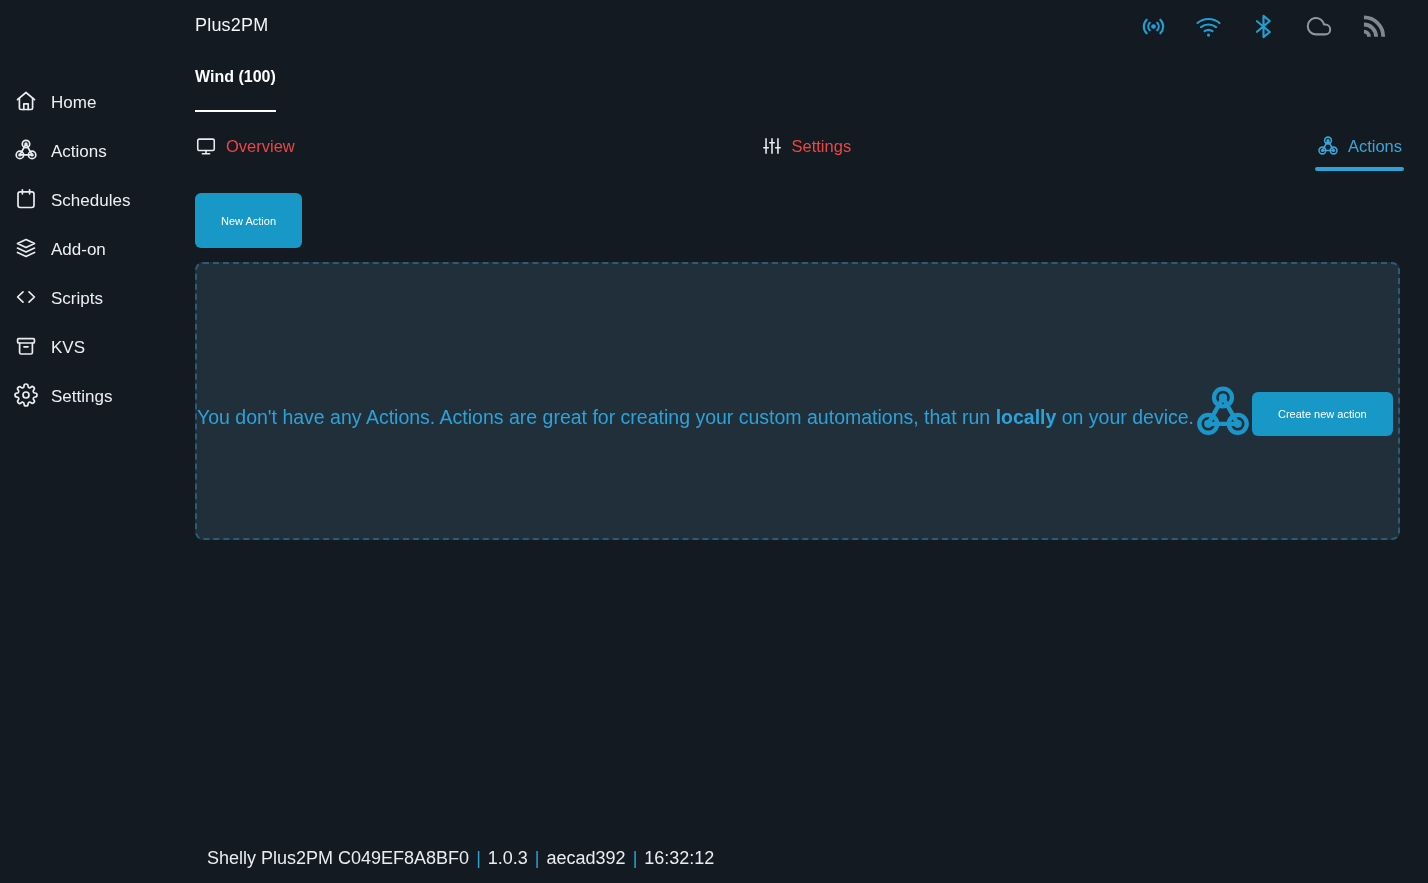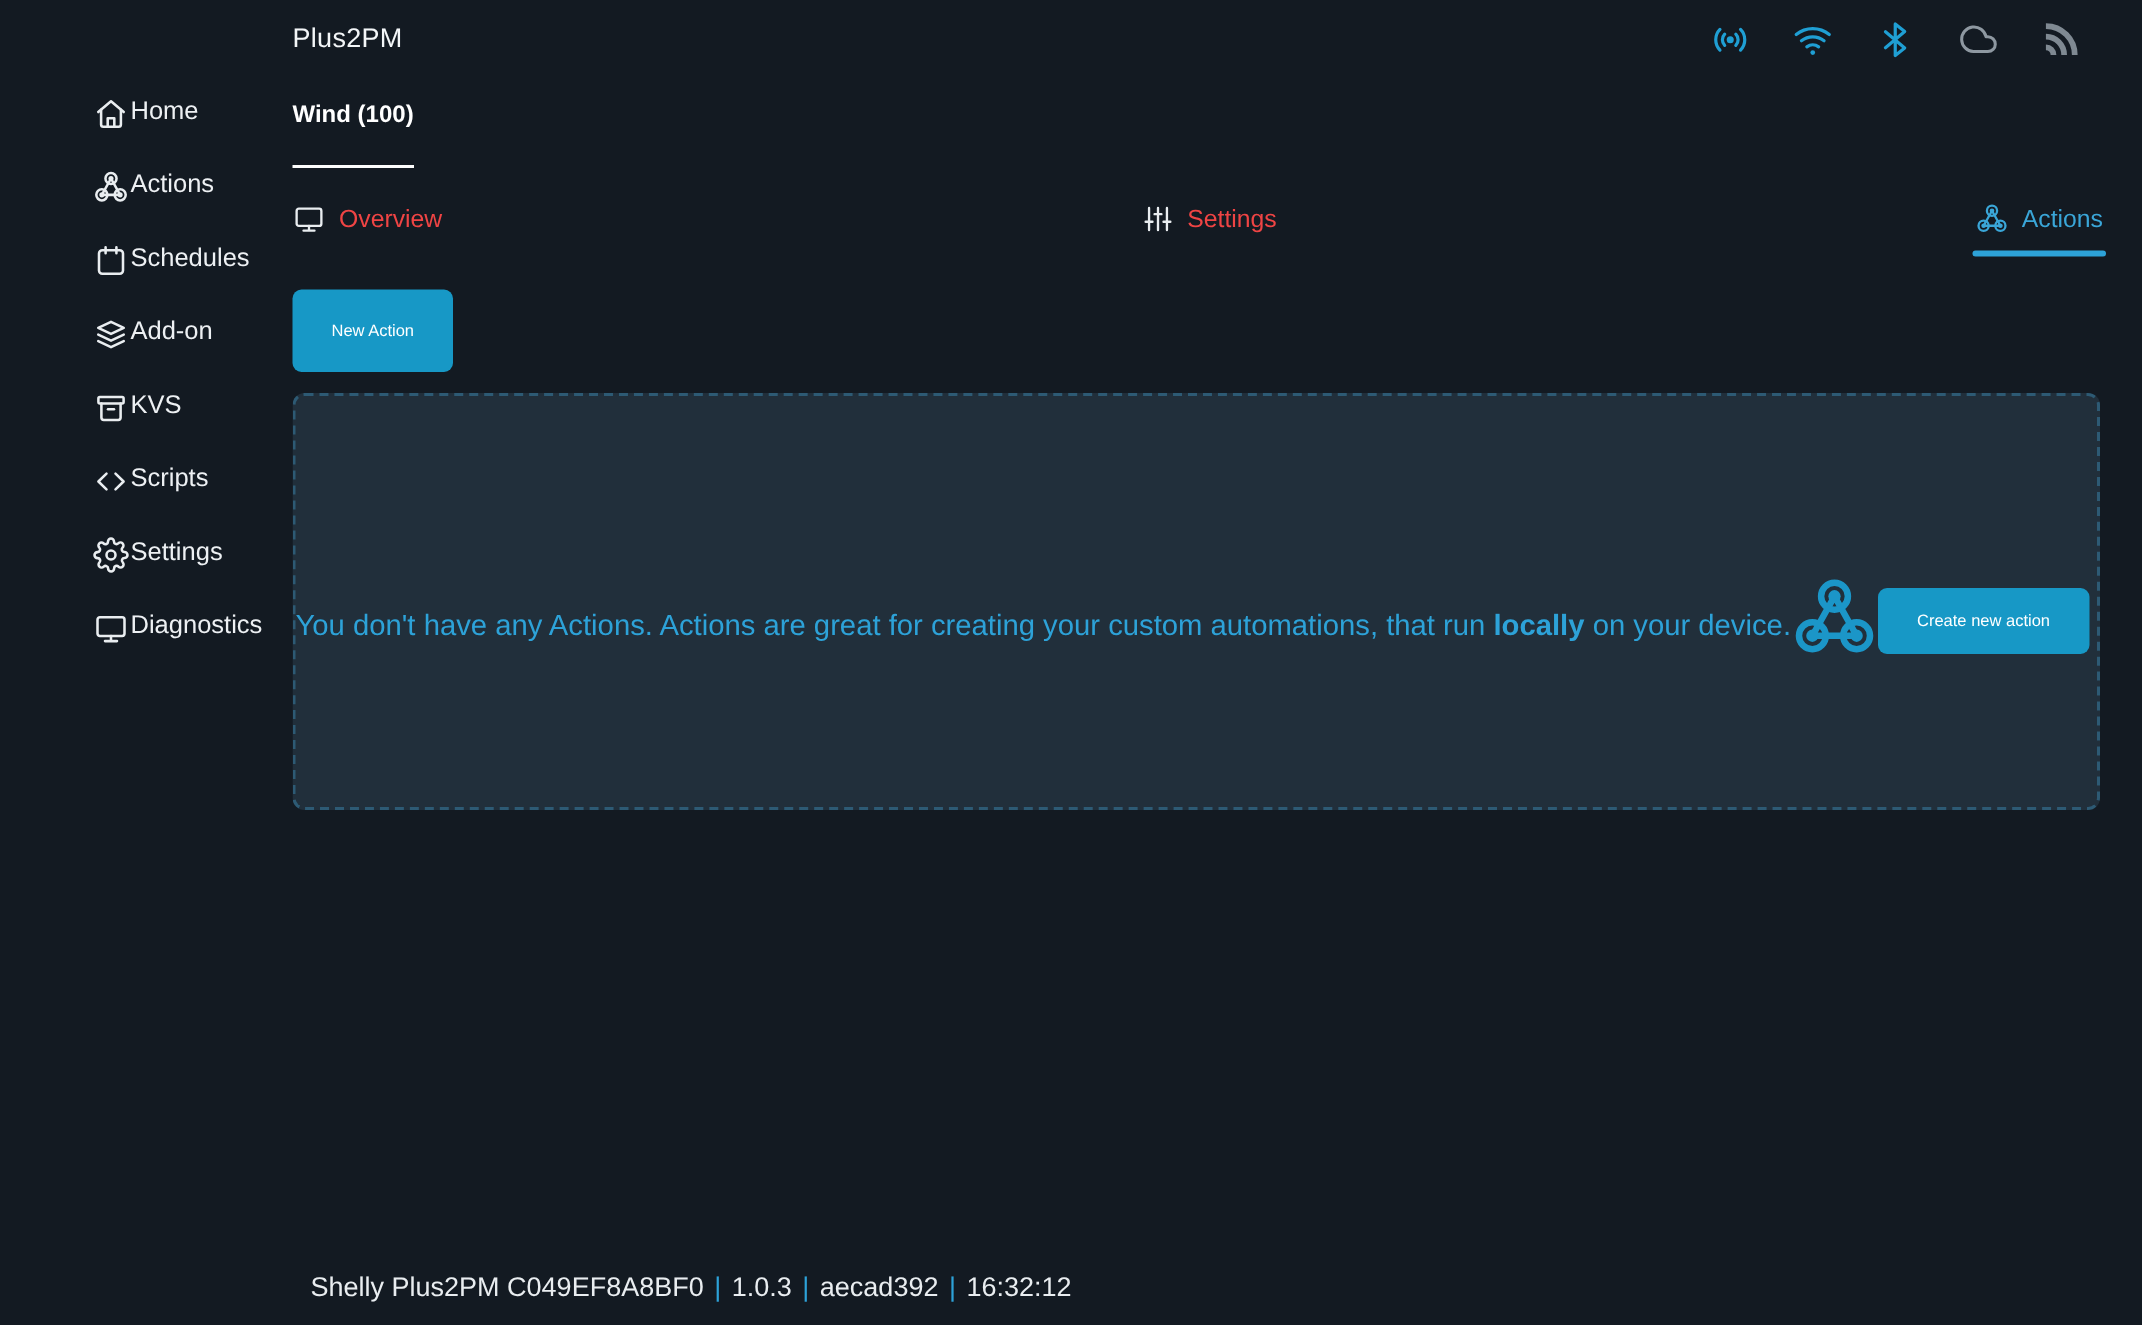--- a/index.html
+++ b/index.html
@@ -19,21 +19,21 @@
   .app-title { position:absolute; left:195px; top:15px; font-size:18px; font-weight:400; color:#f3f6f8; letter-spacing:.2px; }
   .status-icons { position:absolute; right:41px; top:13px; display:flex; align-items:center; gap:28px; }
   .status-icons .st { width:27px; height:27px; cursor:pointer; }
   .st svg .b { stroke:#1f9fd4; fill:none; stroke-width:1.9; stroke-linecap:round; stroke-linejoin:round; }
   .st svg .bf { fill:#1f9fd4; stroke:none; }
   .st svg .g { stroke:#8e98a1; fill:none; stroke-width:1.8; stroke-linecap:round; stroke-linejoin:round; }
   .st svg .gt { stroke:#7f8992; fill:none; stroke-width:3.4; stroke-linecap:butt; }
 
   
   .sidebar { position:absolute; left:0; top:64px; width:195px; }
-  .side-item { display:flex; align-items:flex-start; gap:1px; height:49px; padding-left:14px; cursor:pointer;margin-left:48px; }
+  .side-item { display:flex; align-items:flex-end; gap:13px; height:49px; padding-left:14px; cursor:pointer; }
   .side-item .ic { width:24px; height:24px; flex:0 0 24px; }
   .side-item .lbl { font-size:17px; color:#edf0f3; }
 
   
   .main { position:absolute; left:195px; top:56px; width:1207px; }
 
   .channel-tab { display:inline-block; margin-top:12px; font-size:16px; font-weight:700; color:#fff;
                  padding-bottom:24px; border-bottom:2px solid #fdfdfd; cursor:pointer; }
 
   .tabs-row { margin-top:23px; display:flex; justify-content:space-between; align-items:center; }
@@ -154,57 +154,48 @@
       <path class="stroke-ic" d="M3.5 12.1 12 16.1l8.5-4"></path>
       <path class="stroke-ic" d="M3.5 16.4 12 20.4l8.5-4"></path>
         </svg>
     </span>
     <span class="lbl">Add-on</span>
   </div>
 
   <div class="side-item">
     <span class="ic">
       <svg viewBox="0 0 24 24">
+          <path class="stroke-ic" d="M9 6.8 3.6 12 9 17.2"></path>
+      <path class="stroke-ic" d="M15 6.8 20.4 12 15 17.2"></path>
+        </svg>
+    </span>
+    <span class="lbl">Scripts</span>
+  </div>
+
+  <div class="side-item">
+    <span class="ic">
+      <svg viewBox="0 0 24 24">
           <rect class="stroke-ic" x="3.6" y="4.6" width="16.8" height="4.4" rx="1"></rect>
       <path class="stroke-ic" d="M5.6 9v9.4a1.6 1.6 0 0 0 1.6 1.6h9.6a1.6 1.6 0 0 0 1.6-1.6V9"></path>
       <path class="stroke-ic" d="M10 12.8h4"></path>
         </svg>
     </span>
     <span class="lbl">KVS</span>
   </div>
 
   <div class="side-item">
     <span class="ic">
       <svg viewBox="0 0 24 24">
-          <path class="stroke-ic" d="M9 6.8 3.6 12 9 17.2"></path>
-      <path class="stroke-ic" d="M15 6.8 20.4 12 15 17.2"></path>
-        </svg>
-    </span>
-    <span class="lbl">Scripts</span>
-  </div>
-
-  <div class="side-item">
-    <span class="ic">
-      <svg viewBox="0 0 24 24">
           <circle class="stroke-ic" cx="12" cy="12" r="3"></circle>
       <path class="stroke-ic" stroke-width="1.6" d="M19.4 15a1.65 1.65 0 0 0 .33 1.82l.06.06a2 2 0 0 1-2.83 2.83l-.06-.06a1.65 1.65 0 0 0-1.82-.33 1.65 1.65 0 0 0-1 1.51V21a2 2 0 0 1-4 0v-.09A1.65 1.65 0 0 0 9 19.4a1.65 1.65 0 0 0-1.82.33l-.06.06a2 2 0 0 1-2.83-2.83l.06-.06a1.65 1.65 0 0 0 .33-1.82 1.65 1.65 0 0 0-1.51-1H3a2 2 0 0 1 0-4h.09A1.65 1.65 0 0 0 4.6 9a1.65 1.65 0 0 0-.33-1.82l-.06-.06a2 2 0 0 1 2.83-2.83l.06.06a1.65 1.65 0 0 0 1.82.33H9a1.65 1.65 0 0 0 1-1.51V3a2 2 0 0 1 4 0v.09a1.65 1.65 0 0 0 1 1.51 1.65 1.65 0 0 0 1.82-.33l.06-.06a2 2 0 0 1 2.83 2.83l-.06.06a1.65 1.65 0 0 0-.33 1.82V9a1.65 1.65 0 0 0 1.51 1H21a2 2 0 0 1 0 4h-.09a1.65 1.65 0 0 0-1.51 1z"></path>
         </svg>
     </span>
     <span class="lbl">Settings</span>
   </div>
 
-  <div class="side-item">
-    <span class="ic">
-      <svg viewBox="0 0 24 24">
-          <rect class="stroke-ic" x="3" y="4.5" width="18" height="12.5" rx="1.6"></rect>
-      <path class="stroke-ic" d="M12 17v3.2M8 20.4h8"></path>
-        </svg>
-    </span>
-    <span class="lbl">Diagnostics</span>
-  </div>
 </nav>
 
 <main class="main">
 
   <div class="channel-tab">Wind (100)</div>
 
   <div class="tabs-row">
     <div class="tab">
       <span class="t-ic">
         <svg viewBox="0 0 24 24">

